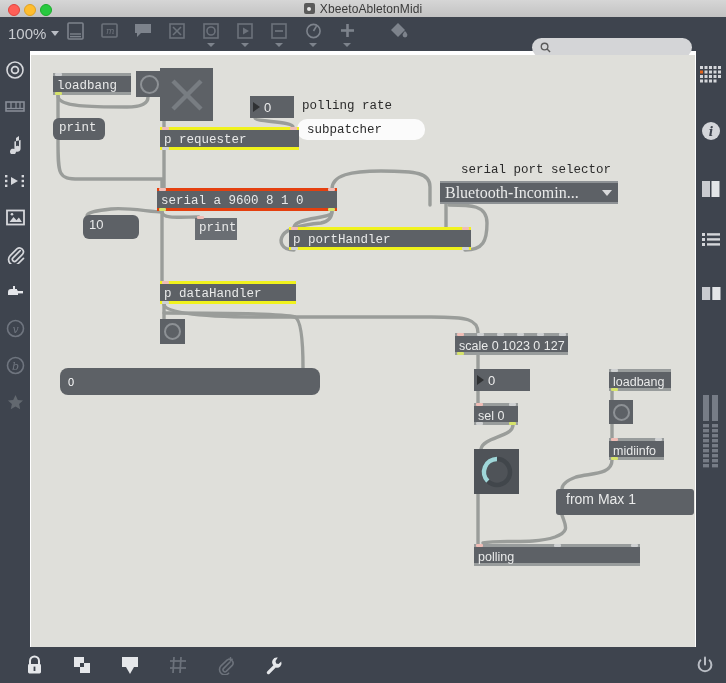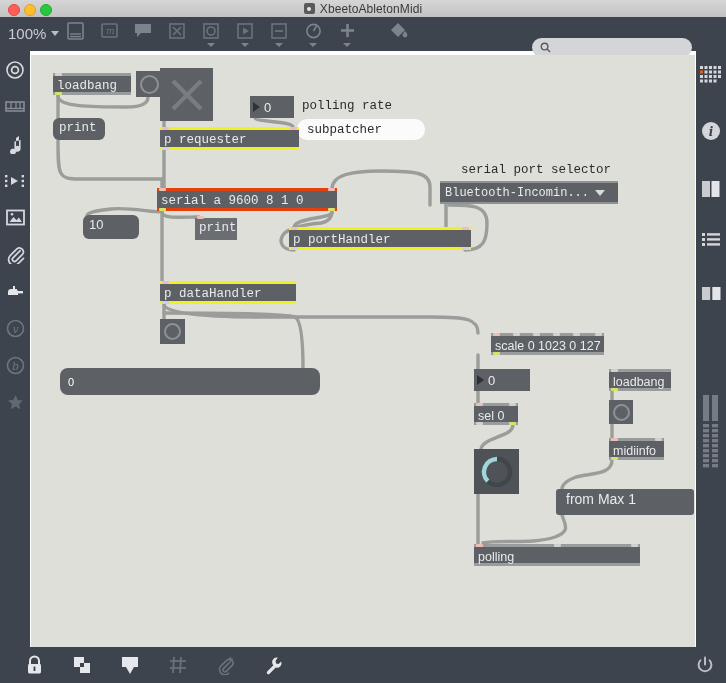--- a/index.html
+++ b/index.html
@@ -78,22 +78,22 @@
   .toggle{background:#5d6166;display:flex;align-items:center;justify-content:center;}
   
   .bang{background:#5d6166;display:flex;align-items:center;justify-content:center;}
   .bang i{display:block;border-radius:50%;border:2px solid #8d9195;}
   
   .slider{background:#5d6166;border-radius:8px;color:#fff;font-size:11px;
     font-family:"Liberation Sans",sans-serif;display:flex;align-items:center;padding-left:8px;}
   
   .dial{background:#4f5358;display:flex;align-items:center;justify-content:center;}
   
-  .umenu{background:#5d6166;color:#e9eaea;font-family:Liberation Mono, monospace;
-    font-size:12px;display:flex;align-items:center;padding:0 6px 0 5px;
+  .umenu{background:#5d6166;color:#e9eaea;font-family:Liberation Serif, serif;
+    font-size:16px;display:flex;align-items:center;justify-content:space-between;padding:0 6px 0 5px;
     border-top:2px solid #8e9295;border-bottom:2px solid #8e9295;}
   .umenu .mc{width:0;height:0;border-left:5px solid transparent;border-right:5px solid transparent;
     border-top:6px solid #d9dadb;margin-left:6px;}
   
   .pill{background:#fbfbfb;color:#2c2c2c;border-radius:10px;
     font-family:"Liberation Mono","DejaVu Sans Mono",monospace;font-size:12.5px;
     display:flex;align-items:center;padding-left:10px;text-align:right;}
   
   .nub{position:absolute;width:7px;height:3px;background:#cfd1d2;border-radius:1px;}
   .nub.hot{background:#f0bdb6;}
@@ -502,21 +502,21 @@
     </div>
 
     <div class="node bang" style="left:129px;top:264px;width:25px;height:25px;">
       <i style="width:13px;height:13px;"></i>
     </div>
 
     <div class="node slider" style="left:29px;top:313px;width:260px;height:27px;">
       <span>0</span>
     </div>
 
-    <div class="node obj sans" style="left:460px;top:278px;width:113px;height:22px;">
+    <div class="node obj sans" style="left:424px;top:278px;width:113px;height:22px;">
       <span class="nub hot" style="left:2px;top:-3px;"></span>
       <span class="nub" style="left:22px;top:-3px;"></span>
       <span class="nub" style="left:42px;top:-3px;"></span>
       <span class="nub" style="left:62px;top:-3px;"></span>
       <span class="nub" style="left:82px;top:-3px;"></span>
       <span class="nub" style="right:2px;top:-3px;"></span>
       <span class="nub sig" style="left:2px;bottom:-3px;"></span>
       <span>scale 0 1023 0 127</span>
     </div>
 

